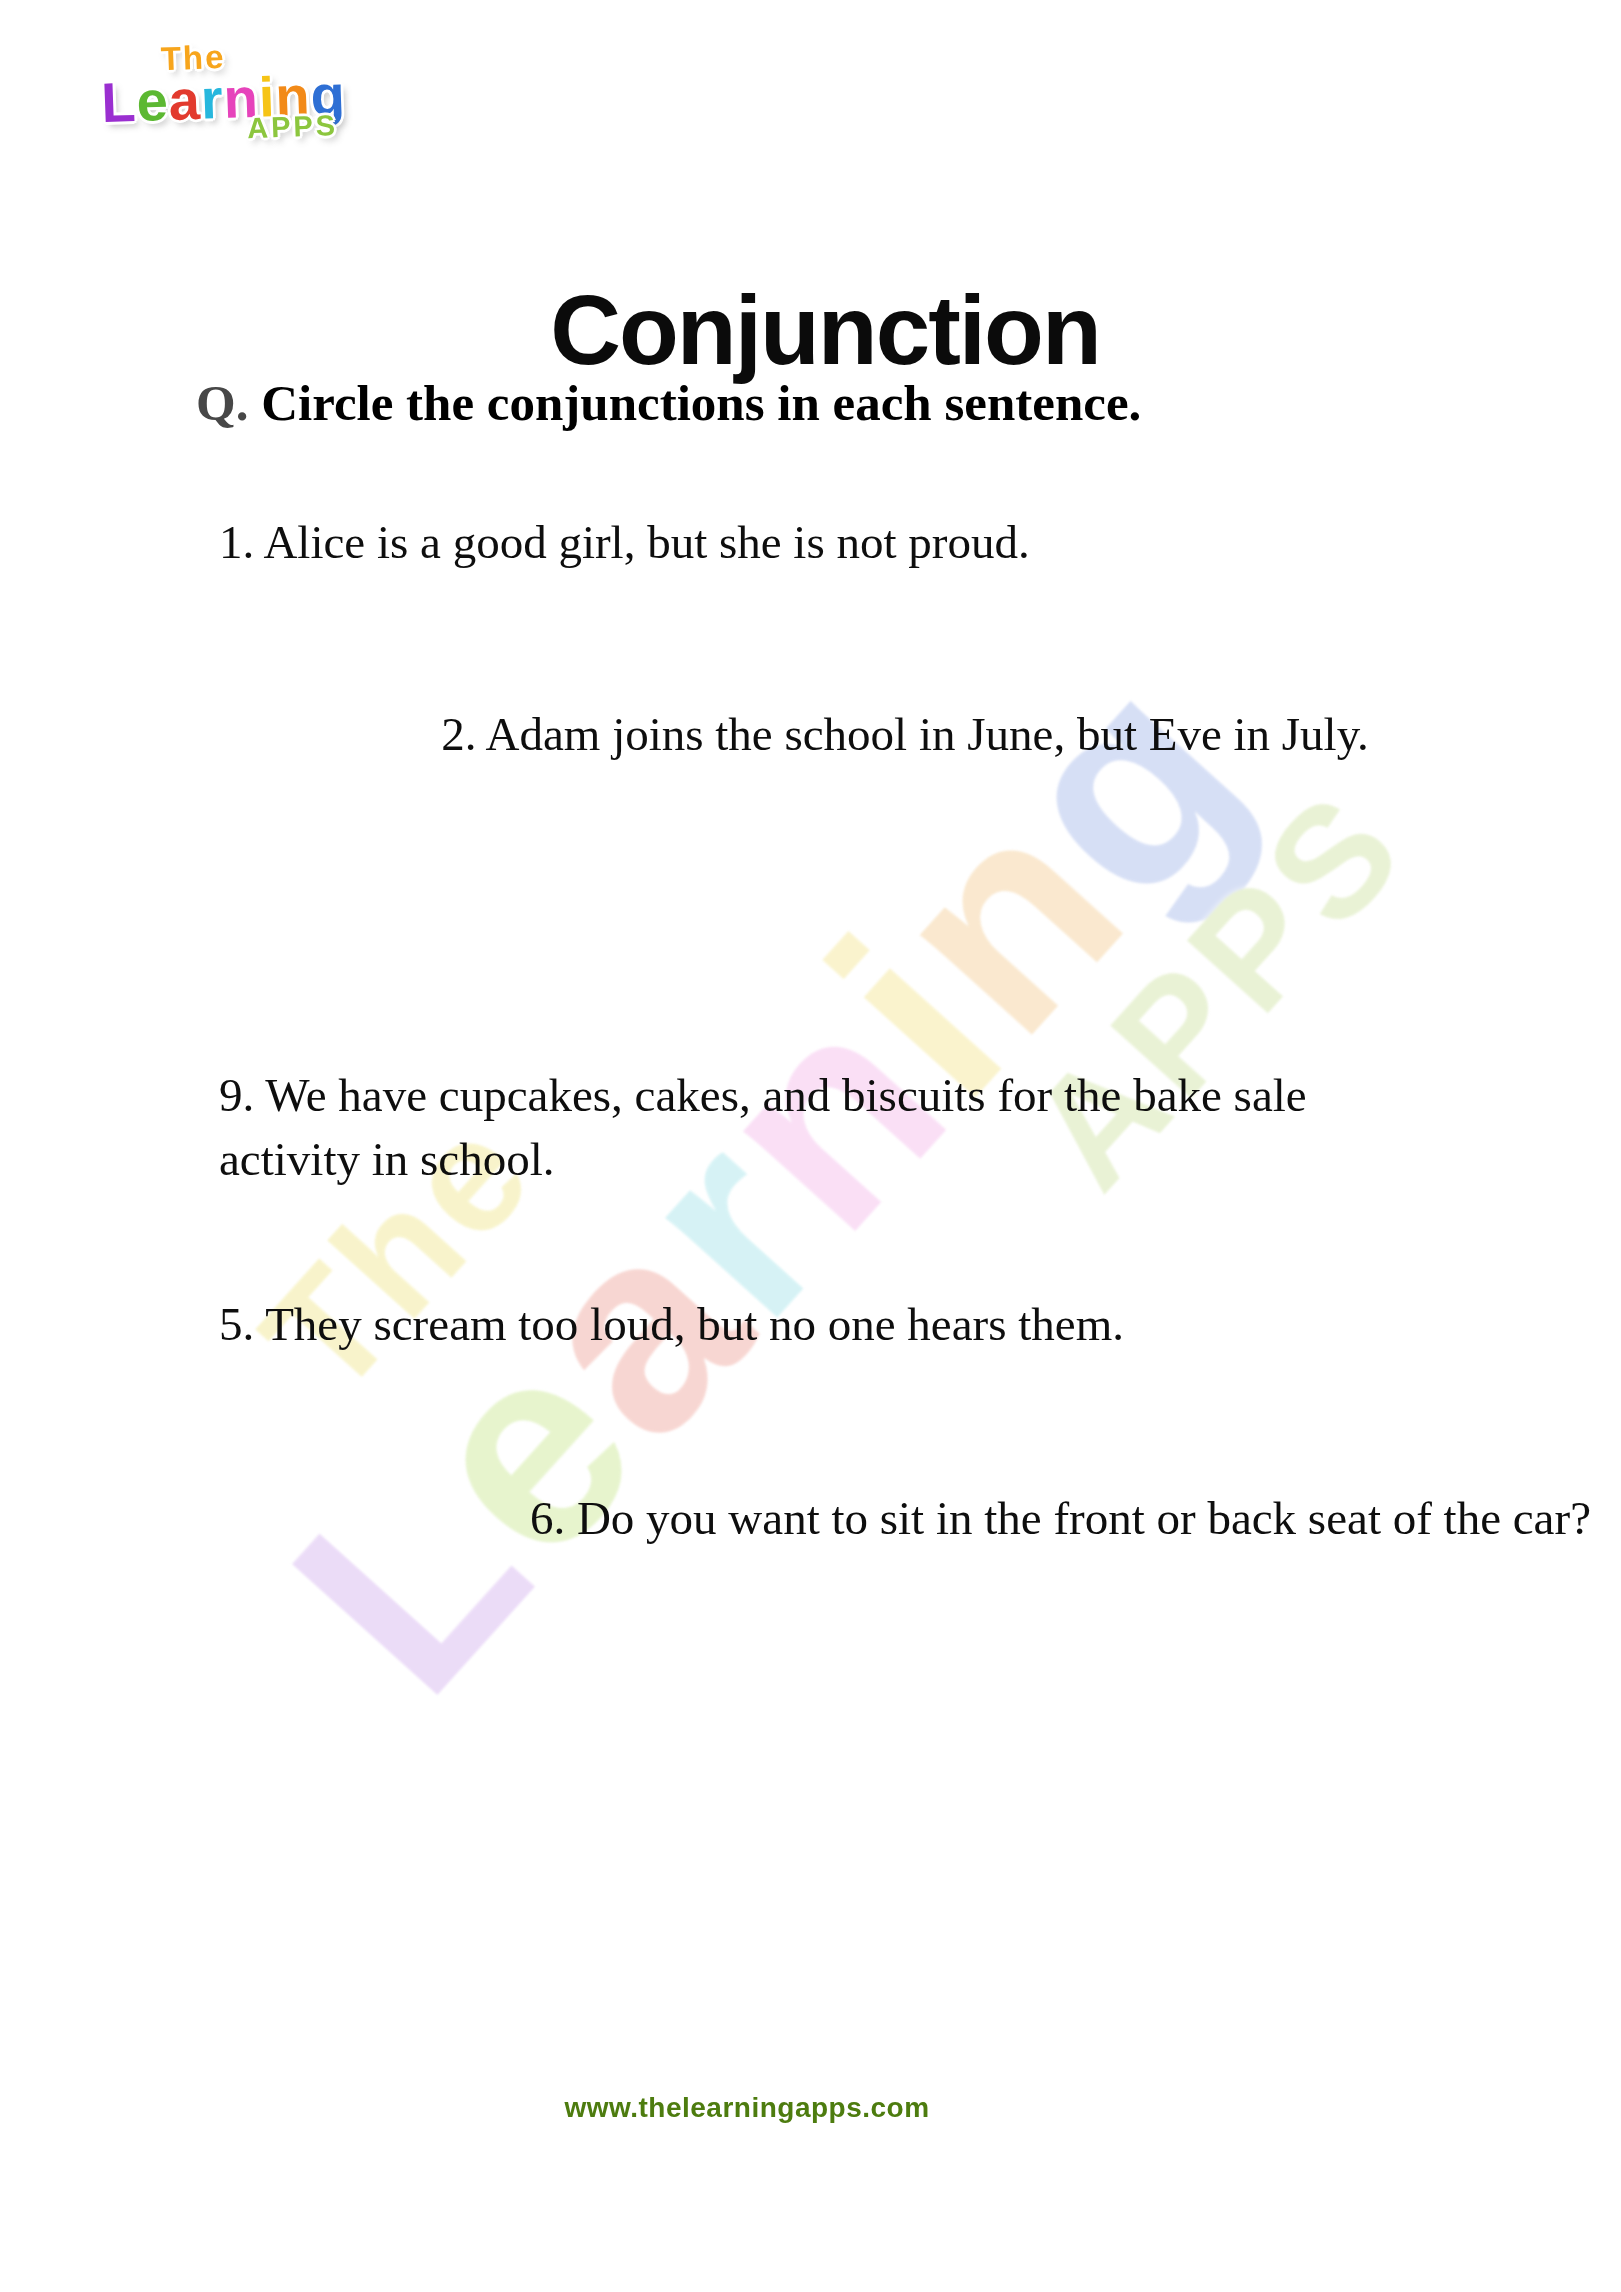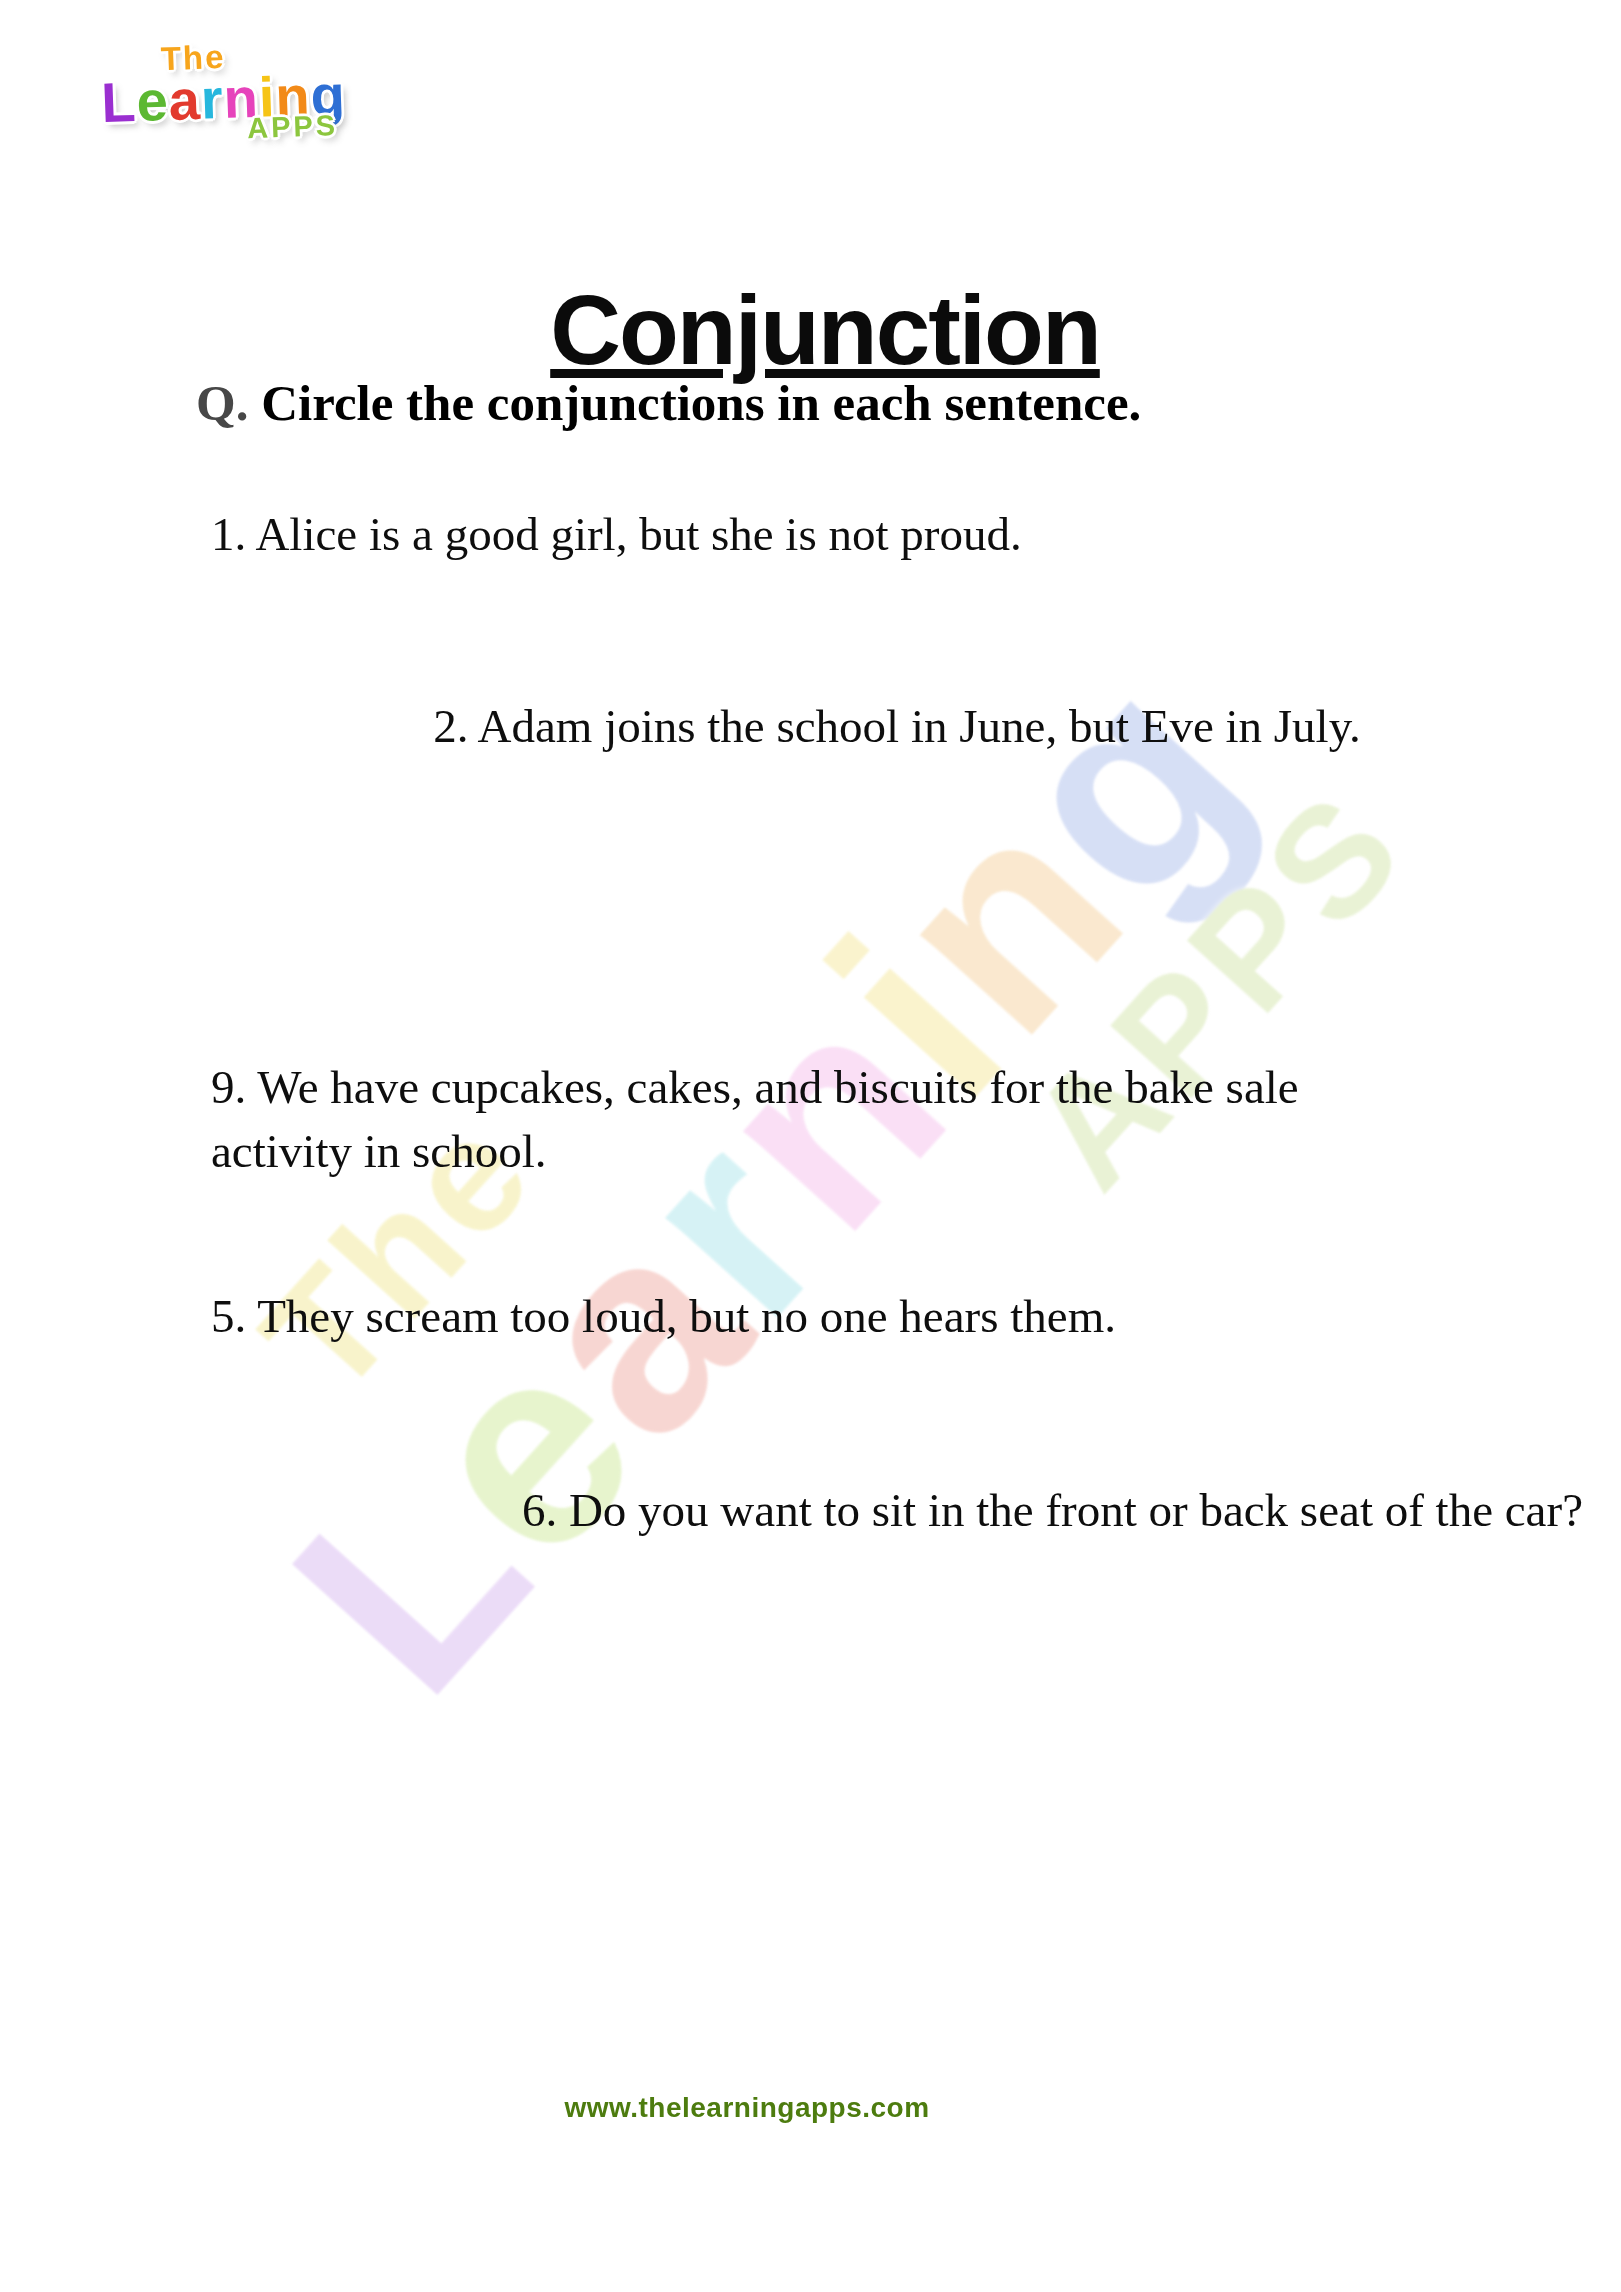--- a/index.html
+++ b/index.html
@@ -61,21 +61,20 @@
   .doc-title {
     position: absolute;
     left: 335px; top: 208px; width: 980px;
     text-align: center;
     font-family: "Liberation Sans", sans-serif;
     font-weight: bold;
     font-size: 98px;
     letter-spacing: -2px;
     color: #0b0b0b;
     z-index: 2;
-    text-decoration: underline;
   }
   .question {
     position: absolute;
     left: 196px; top: 374px;
     font-family: "Liberation Serif", serif;
     font-weight: bold;
     font-size: 51px;
     color: #000;
     z-index: 2;
     white-space: nowrap;
@@ -84,21 +83,21 @@
   .sentence {
     position: absolute;
     left: 211px;
     width: 1372px;
     font-family: "Liberation Serif", serif;
     font-size: 47px;
     line-height: 64px;
     color: #0e0e0e;
     z-index: 2;
     white-space: pre-line;
-    margin: 0;
+    margin: 8px;
   }
   .s1 { top: 502px; }
   .s2 { top: 694px; text-align: center; }
   .s3 { top: 890px; }
   .s4 { top: 1055px; }
   .s5 { top: 1284px; }
   .s6 { top: 1478px; text-align: right; }
   .s7 { top: 1674px; }
   .s8 { top: 1868px; }
 

